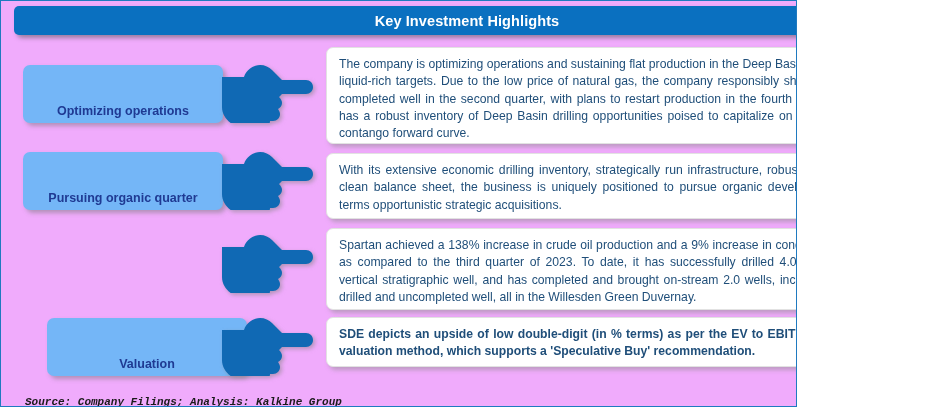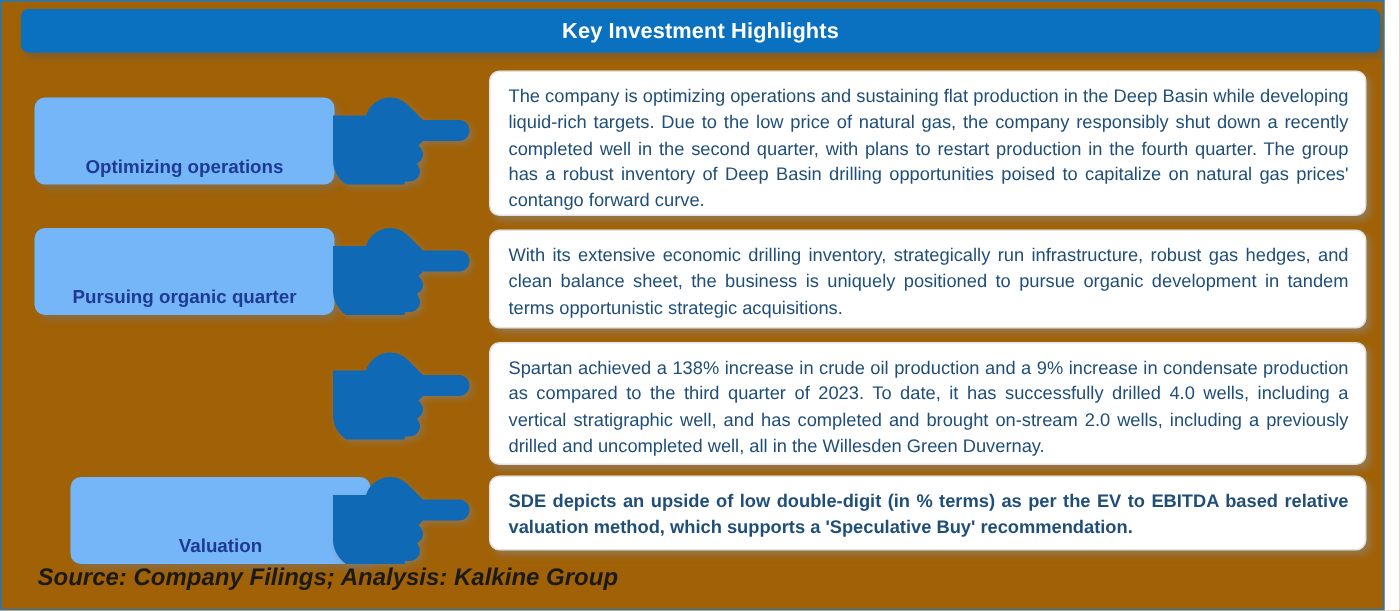--- a/index.html
+++ b/index.html
@@ -5,25 +5,25 @@
   html, body {
     margin: 0;
     padding: 0;
     background: #ffffff;
   }
   body {
     font-family: "Liberation Sans", sans-serif;
   }
   .slide {
     position: relative;
-    width: 923px;
+    width: 797px;
     height: 407px;
     box-sizing: border-box;
     border: 1px solid #1f7ac0;
-    background: #a16207;
+    background: #f0abfc;
     overflow: hidden;
   }
 
   
   .header-bar {
     position: absolute;
     left: 13px;
     top: 5px;
     width: 906px;
     height: 29px;
@@ -95,26 +95,27 @@
     font-size: 12.2px;
     line-height: 1.42;
     text-align: justify;
     margin: 0;
   }
 
   
   .source-note {
     position: absolute;
     left: 24px;
-    top: 376px;
+    top: 395px;
     color: #1a1a1a;
-    font-size: 16px;
+    font-size: 11px;
     font-style: italic;
     font-weight: bold;
     white-space: nowrap;
+    font-family: Liberation Mono, monospace;
   }
 </style>
 </head>
 <body>
 
 <div class="slide">
 
   <div class="header-bar">
     <div class="header-title">Key Investment Highlights</div>
   </div>

